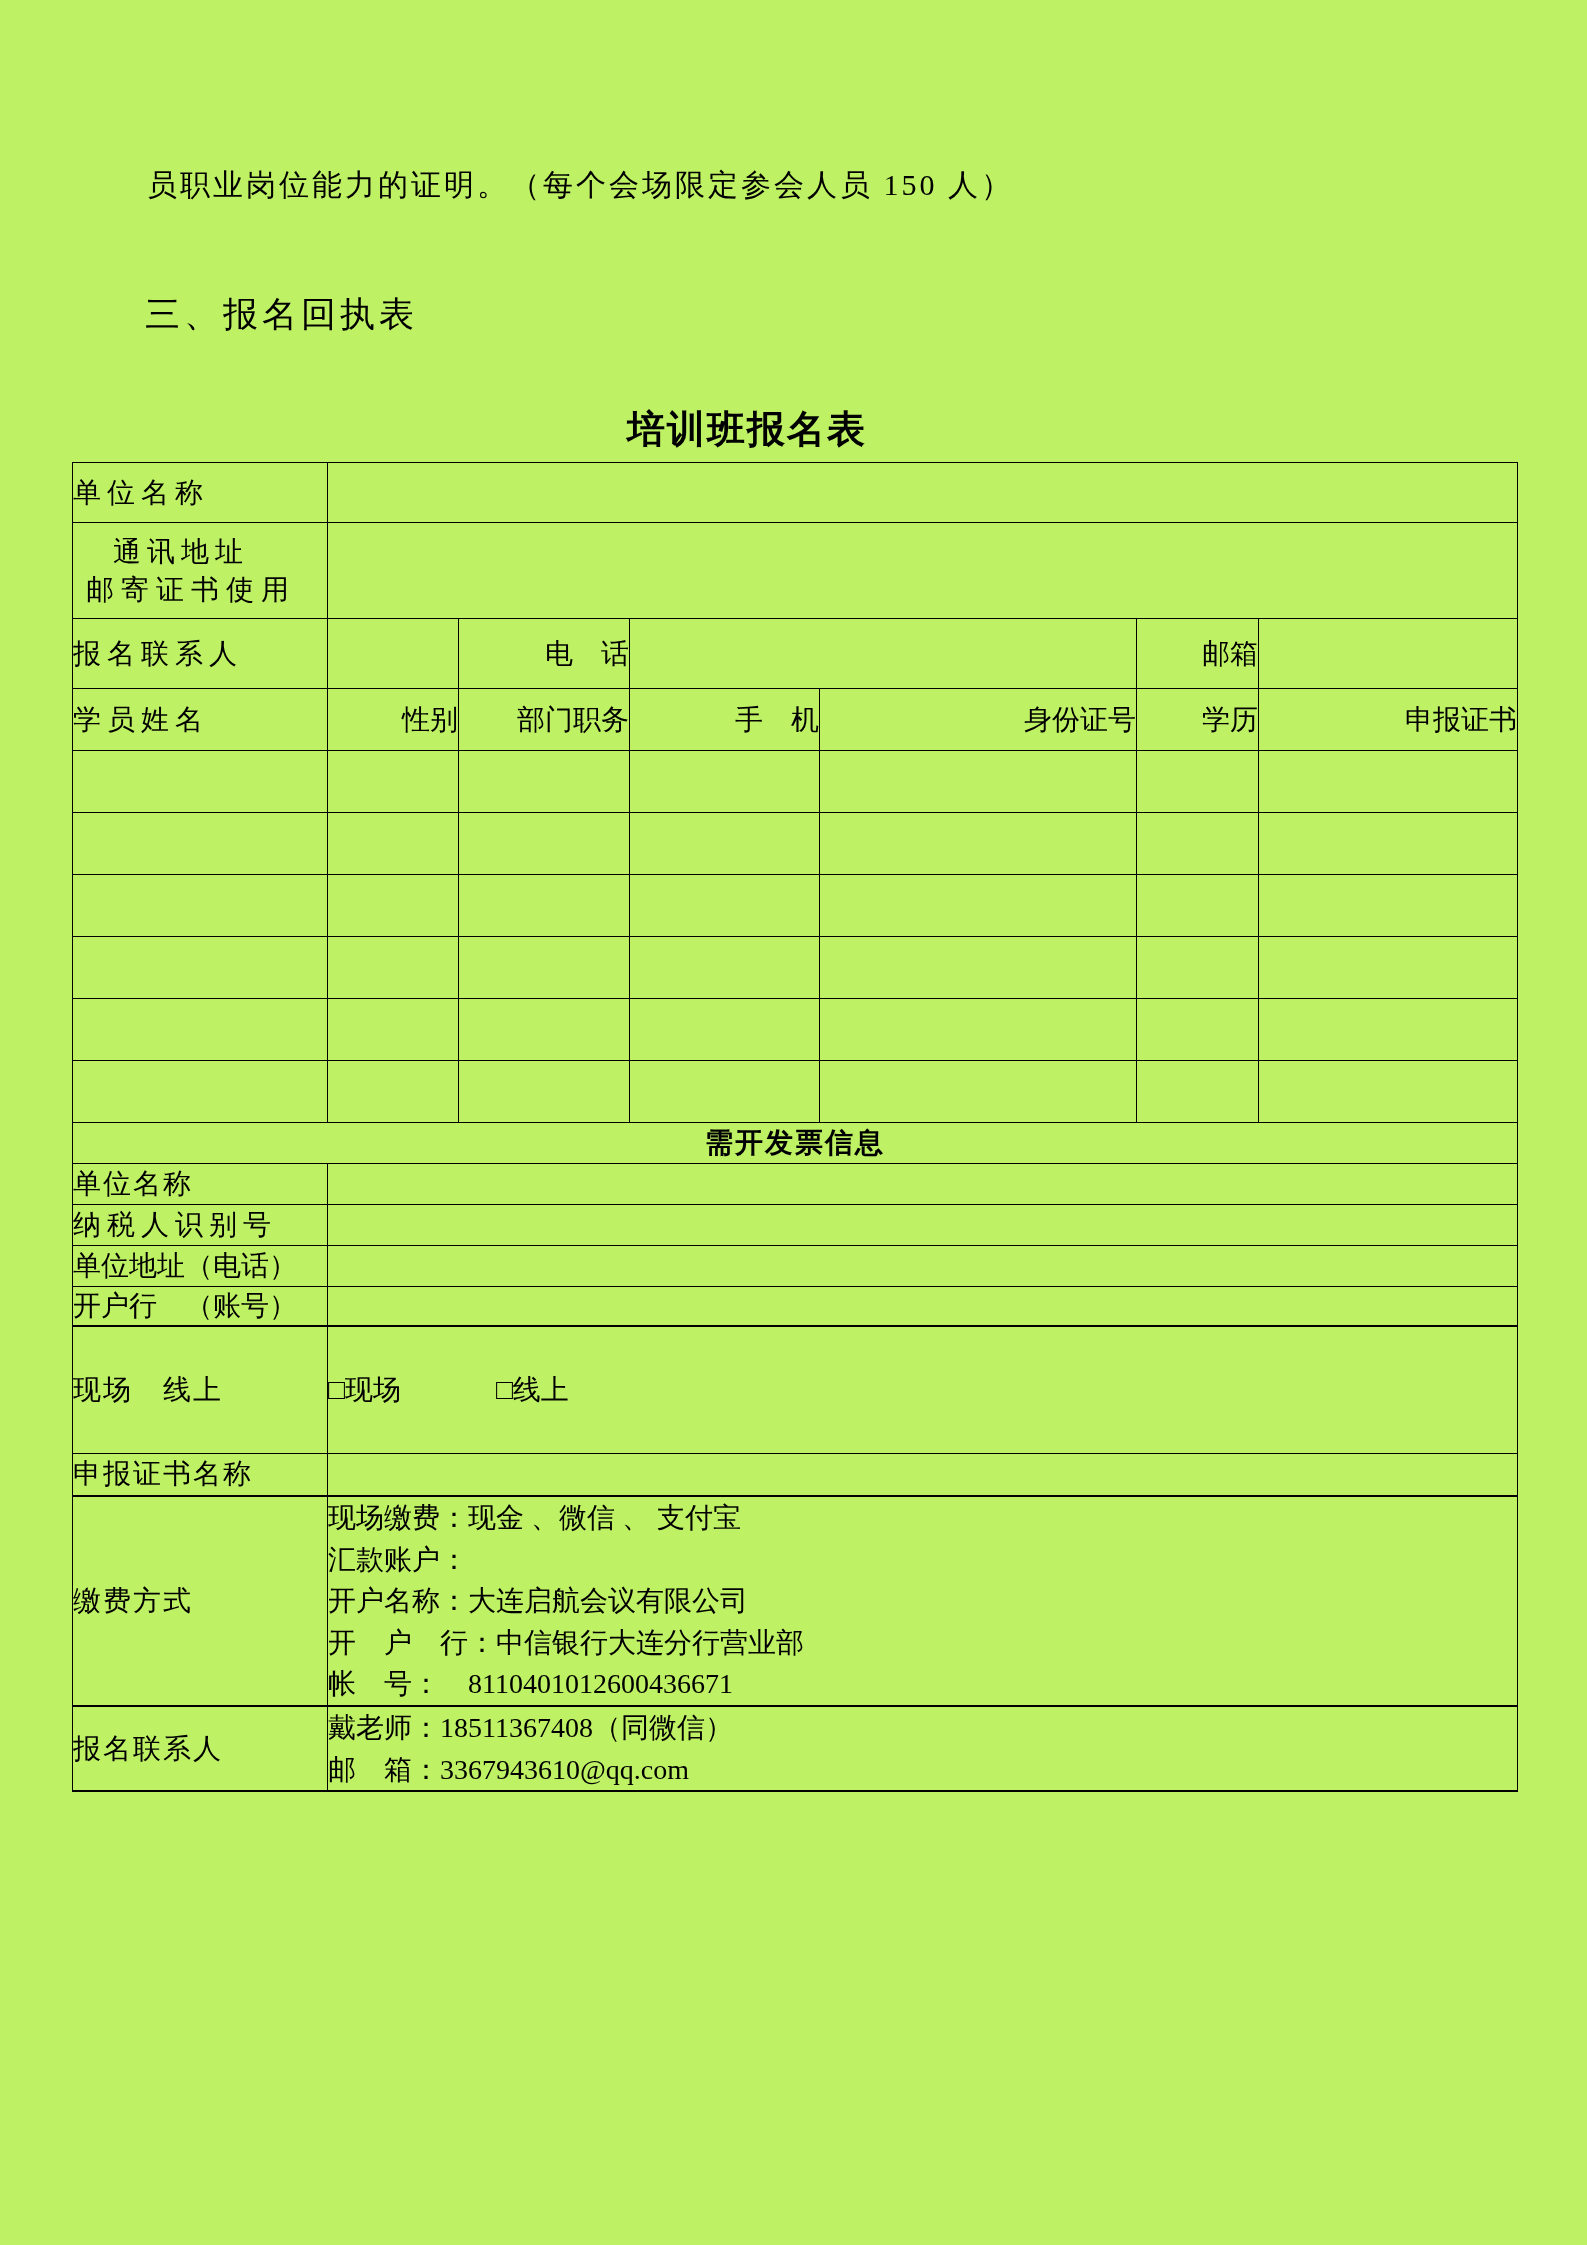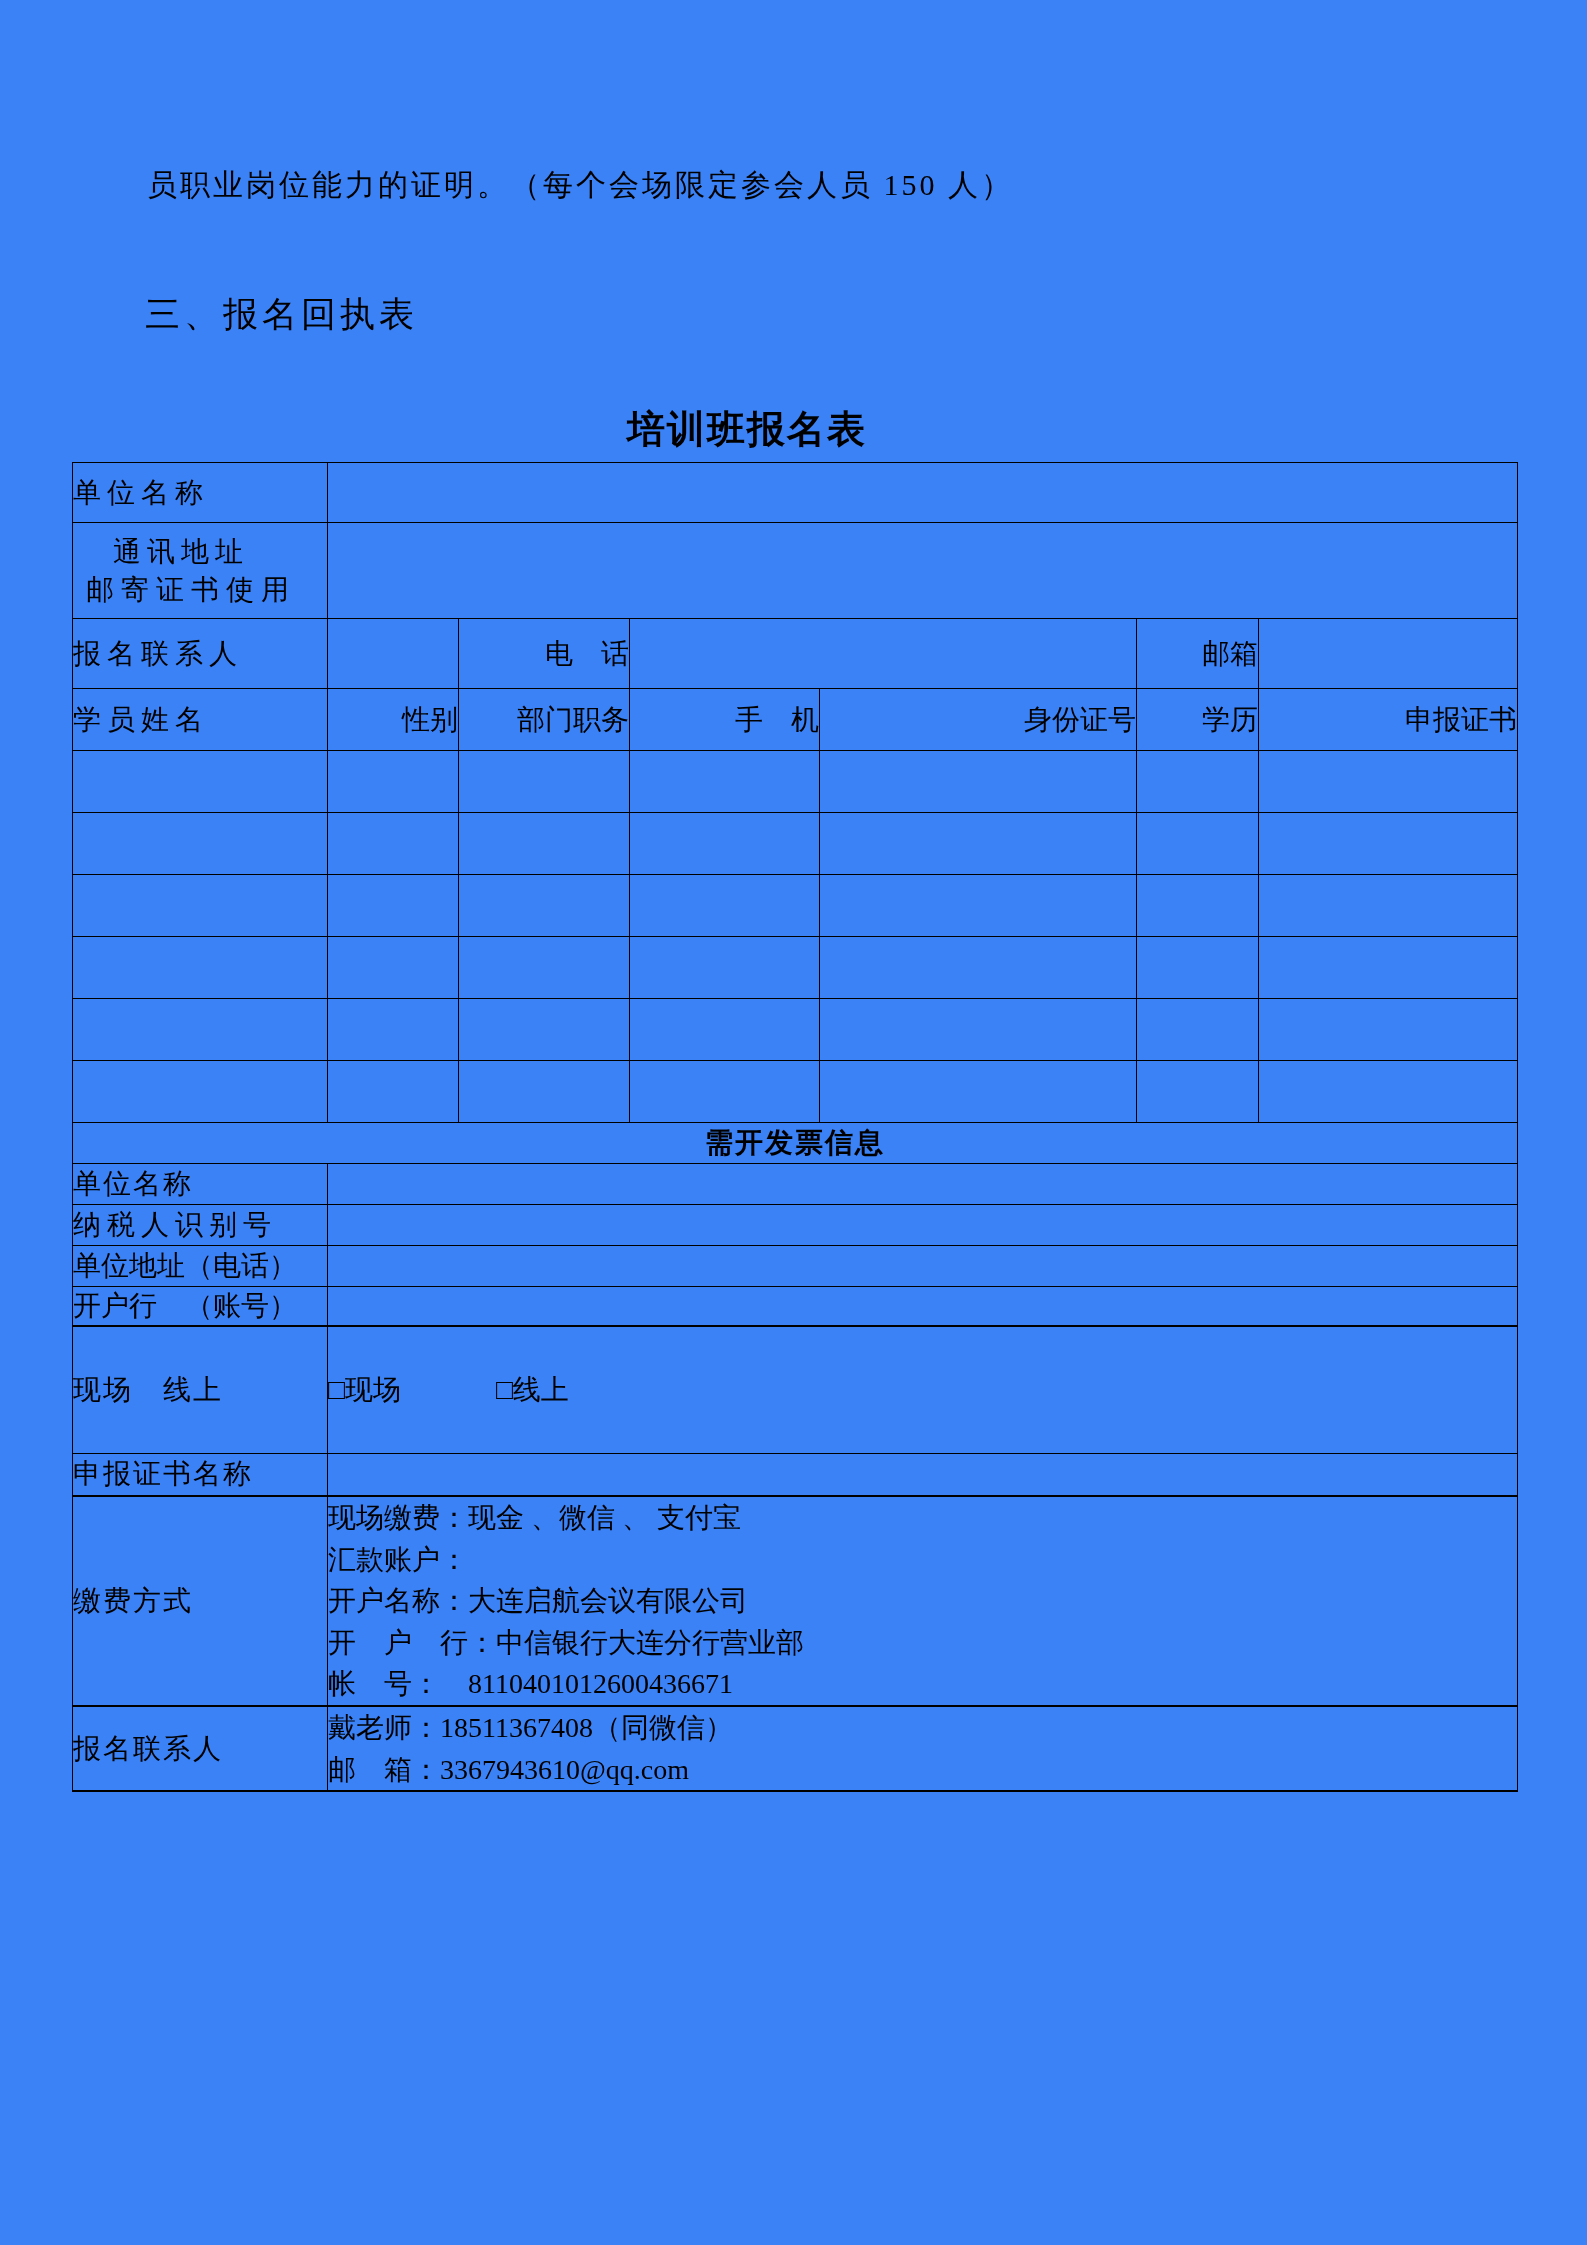--- a/index.html
+++ b/index.html
@@ -1,19 +1,19 @@
 <!DOCTYPE html>
 <html><head>
 <meta charset="utf-8">
 <style>
   html,body{margin:0;padding:0;background:#fff;}
   .page{
     position:relative;
     width:1587px;height:2245px;
-    background:#3b82f6;
+    background:#bef264;
     font-family:"Liberation Serif","DejaVu Serif",serif;
     color:#000;
     overflow:hidden;
   }
   .intro{
     position:absolute;left:147px;top:165px;
     font-size:30px;letter-spacing:3px;white-space:nowrap;
   }
   .heading{
     position:absolute;left:145px;top:291px;

